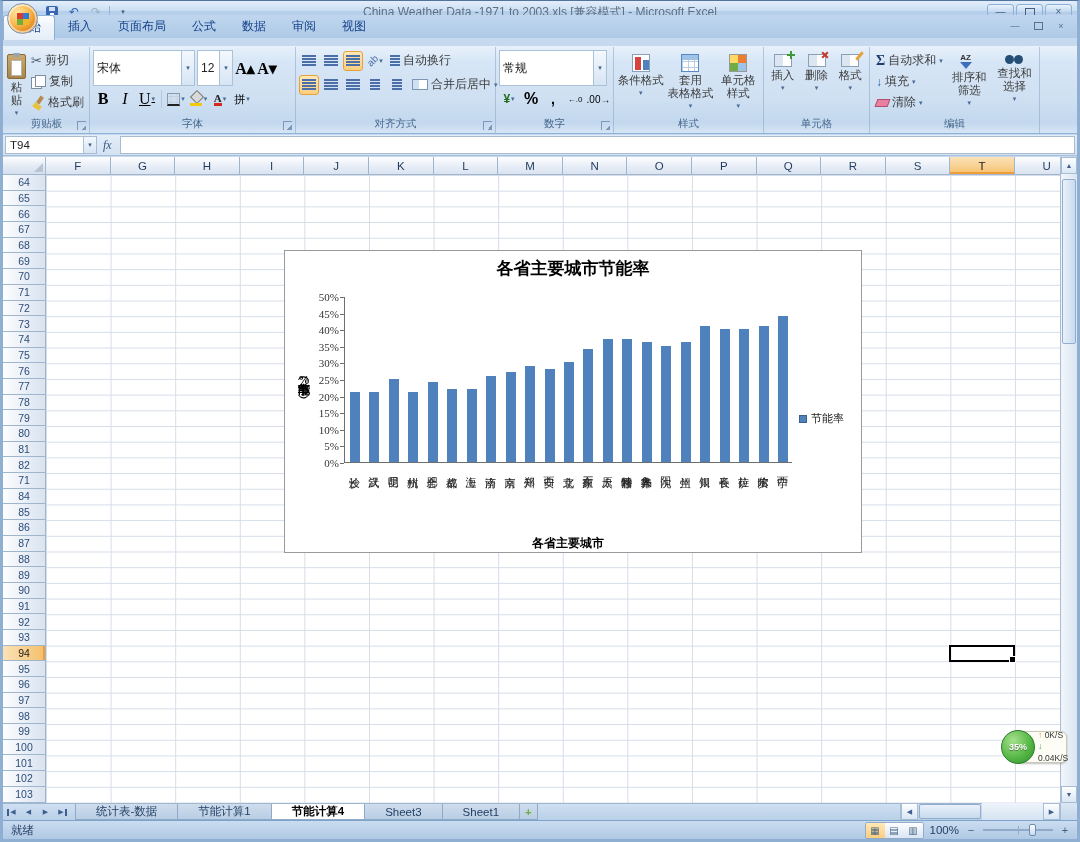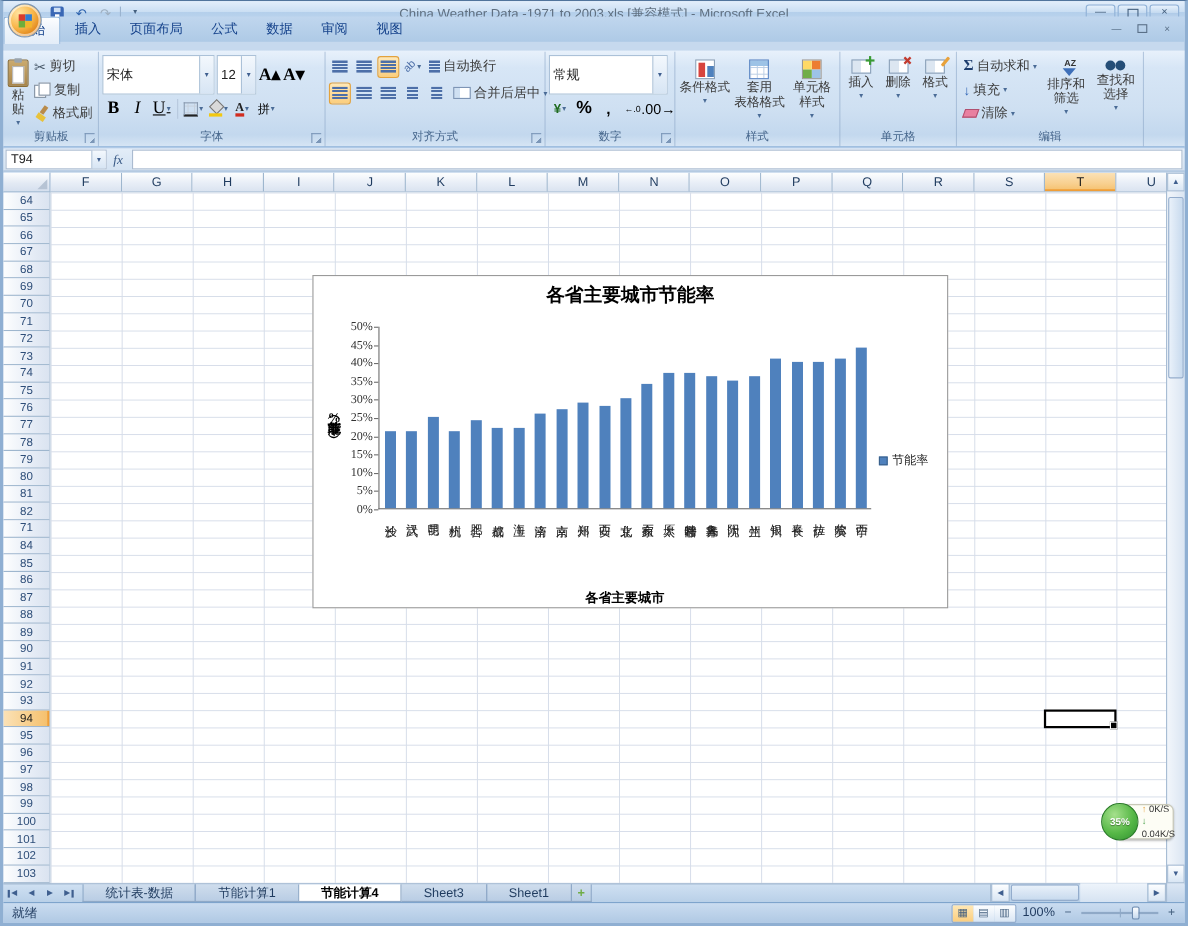--- a/index.html
+++ b/index.html
@@ -96,21 +96,21 @@
   .i-cell.ins::after{content:"";position:absolute;right:-4px;top:-4px;width:8px;height:8px;background:
     linear-gradient(#3a9b35,#3a9b35) center/8px 2px no-repeat,
     linear-gradient(#3a9b35,#3a9b35) center/2px 8px no-repeat}
   .i-cell.del::after{content:"";position:absolute;right:-4px;top:-4px;width:8px;height:8px;transform:rotate(45deg);background:
     linear-gradient(#c23a2e,#c23a2e) center/8px 2px no-repeat,
     linear-gradient(#c23a2e,#c23a2e) center/2px 8px no-repeat}
   .i-cell.fmt::after{content:"";position:absolute;right:-3px;top:-4px;width:3px;height:10px;background:#e8a23c;transform:rotate(40deg);border-radius:1px}
   .i-sum{font-size:14px;font-weight:bold;color:#1d3d6e;font-family:"Liberation Serif",serif}
   .i-filldn{color:#2e64b5;font-weight:bold;font-size:12px}
   .i-eraser{width:13px;height:8px;background:#e980a0;transform:skewX(-20deg);border:1px solid #b05070}
-  .i-sort{display:flex;flex-direction:column;align-items:flex-end;justify-content:center;width:18px}
+  .i-sort{display:flex;flex-direction:column;align-items:flex-start;justify-content:center;width:18px}
   .i-sort .az{font-size:8px;font-weight:bold;color:#333;line-height:8px}
   .i-funnel{width:0;height:0;border-left:6px solid transparent;border-right:6px solid transparent;border-top:7px solid #3e6fb8}
   .i-find{position:relative;width:18px;height:11px}
   .i-find::before,.i-find::after{content:"";position:absolute;top:1px;width:9px;height:9px;border-radius:50%;background:#254e77}
   .i-find::before{left:0}.i-find::after{right:0}
   
   .fbar{position:absolute;top:134px;left:0;right:0;height:21px;background:linear-gradient(#e3edf8,#d3e2f2);border-bottom:1px solid #a9c0da;display:flex;align-items:center;padding:1px 2px}
   .namebox{width:92px;height:18px;background:#fff;border:1px solid #aabbd0;display:flex;align-items:center;font-size:11.5px;padding-left:4px;color:#222}
   .fx{font-family:"Liberation Serif",serif;font-style:italic;font-size:12px;color:#3a5a86;margin:0 6px}
   .finput{flex:1;height:18px;background:#fff;border:1px solid #aabbd0;margin-left:2px}
@@ -382,21 +382,21 @@
         <div class="icobtn">
             <span style="font-weight:bold">%</span>
           </div>
         <div class="icobtn">
             <span style="font-weight:bold;font-size:14px">,</span>
           </div>
         <div class="icobtn">
             <span style="font-size:8px">←.0</span>
           </div>
         <div class="icobtn">
-            <span style="font-size:13px">.00→</span>
+            <span style="font-size:10px">.00→</span>
           </div>
       </div>
       <div class="glabel">数字</div>
       <div class="launcher"></div>
     </div>
 
     <div class="group" style="width:150px;display:flex;gap:2px">
       <div class="bb" style="width:48px">
         <span class="i-cond"></span>
         <span>条件格式</span>

